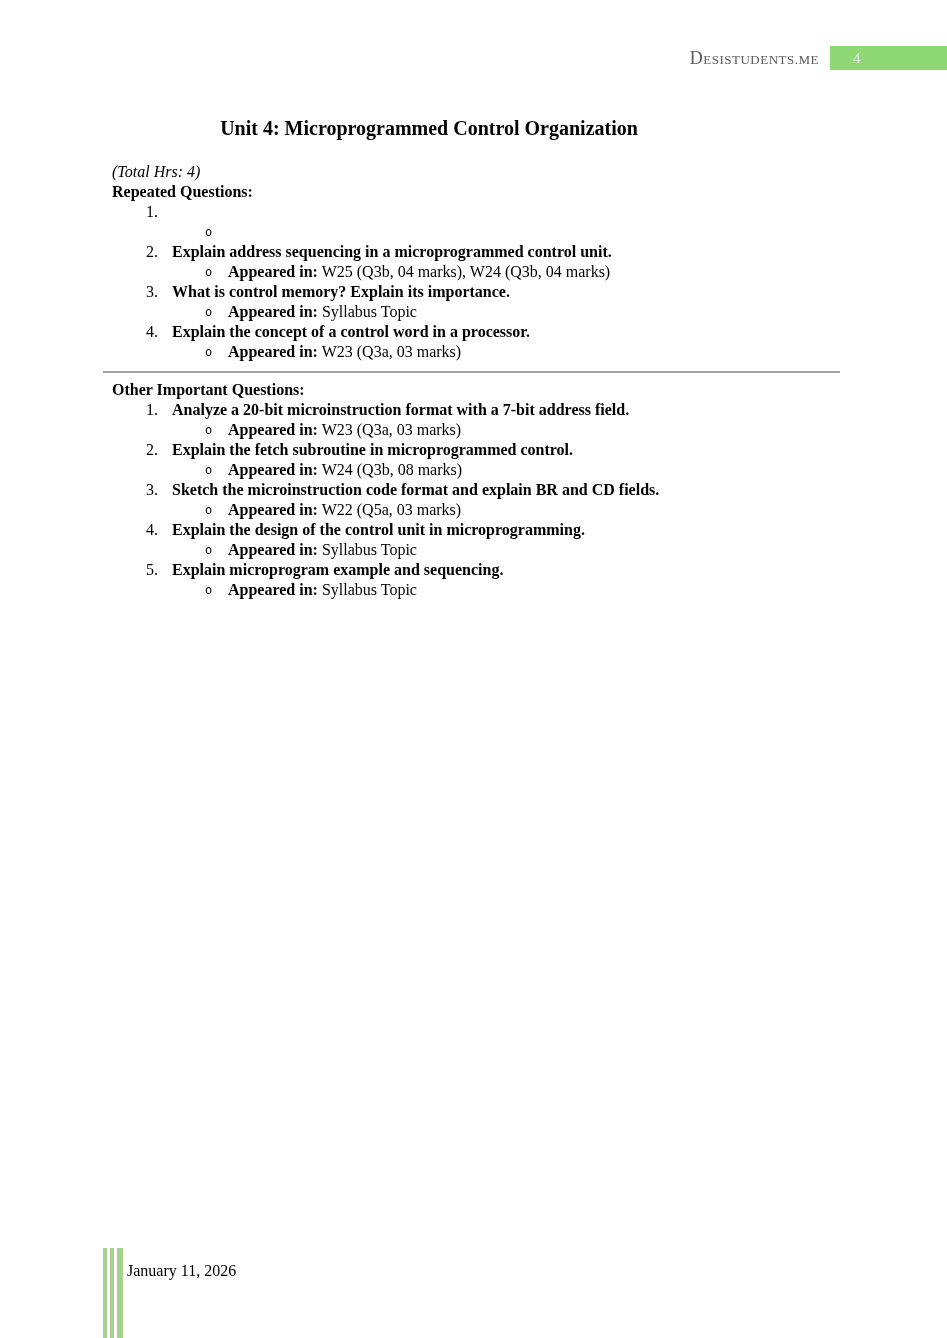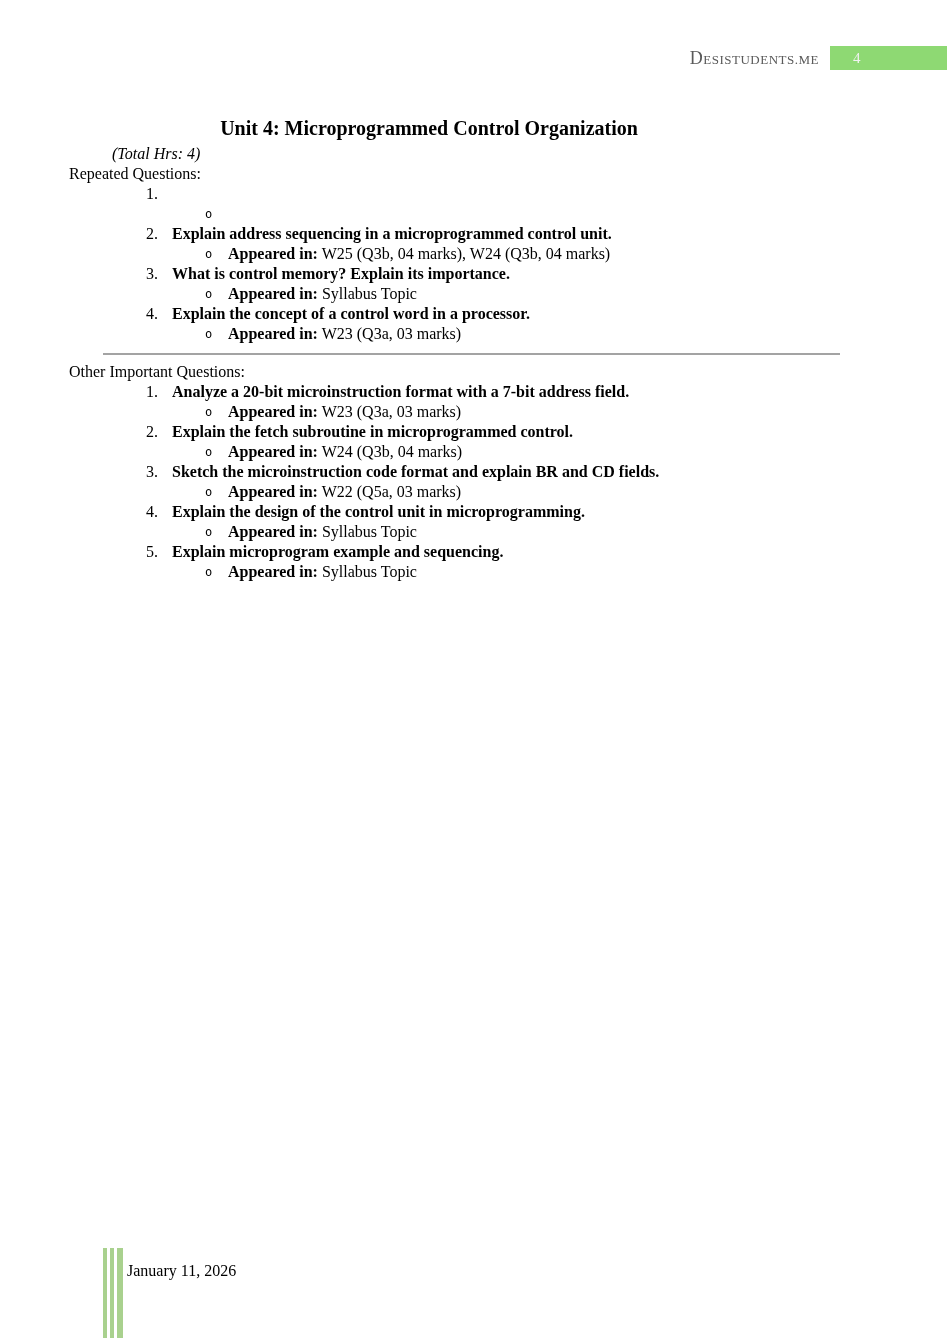--- a/index.html
+++ b/index.html
@@ -43,28 +43,28 @@
 
   
   .doc { position: absolute; top: 116px; left: 0; width: 858px; }
   .doc-title {
     text-align: center;
     font-weight: bold;
     font-size: 20px;
     line-height: 24px;
   }
   .subtitle {
-    margin: 4px 0 0 112px;
+    margin: 22px 0 0 112px;
     font-style: italic;
     font-size: 16px;
     line-height: 20px;
   }
   .section-heading {
-    margin-left: 69px;
-    font-weight: normal;
+    margin-left: 112px;
+    font-weight: bold;
     font-size: 16px;
     line-height: 20px;
   }
   .q-row {
     display: flex;
     margin-left: 112px;
     font-size: 16px;
     line-height: 20px;
   }
   .q-num {
@@ -181,21 +181,21 @@
     <span class="a-bullet">o</span>
     <span><span class="a-label">Appeared in:</span> <span class="a-value">W23 (Q3a, 03 marks)</span></span>
   </div>
 
   <div class="q-row">
     <span class="q-num">2.</span>
     <span class="q-text">Explain the fetch subroutine in microprogrammed control.</span>
   </div>
   <div class="a-row">
     <span class="a-bullet">o</span>
-    <span><span class="a-label">Appeared in:</span> <span class="a-value">W24 (Q3b, 04 marks)</span></span>
+    <span><span class="a-label">Appeared in:</span> <span class="a-value">W24 (Q3b, 08 marks)</span></span>
   </div>
 
   <div class="q-row">
     <span class="q-num">3.</span>
     <span class="q-text">Sketch the microinstruction code format and explain BR and CD fields.</span>
   </div>
   <div class="a-row">
     <span class="a-bullet">o</span>
     <span><span class="a-label">Appeared in:</span> <span class="a-value">W22 (Q5a, 03 marks)</span></span>
   </div>

